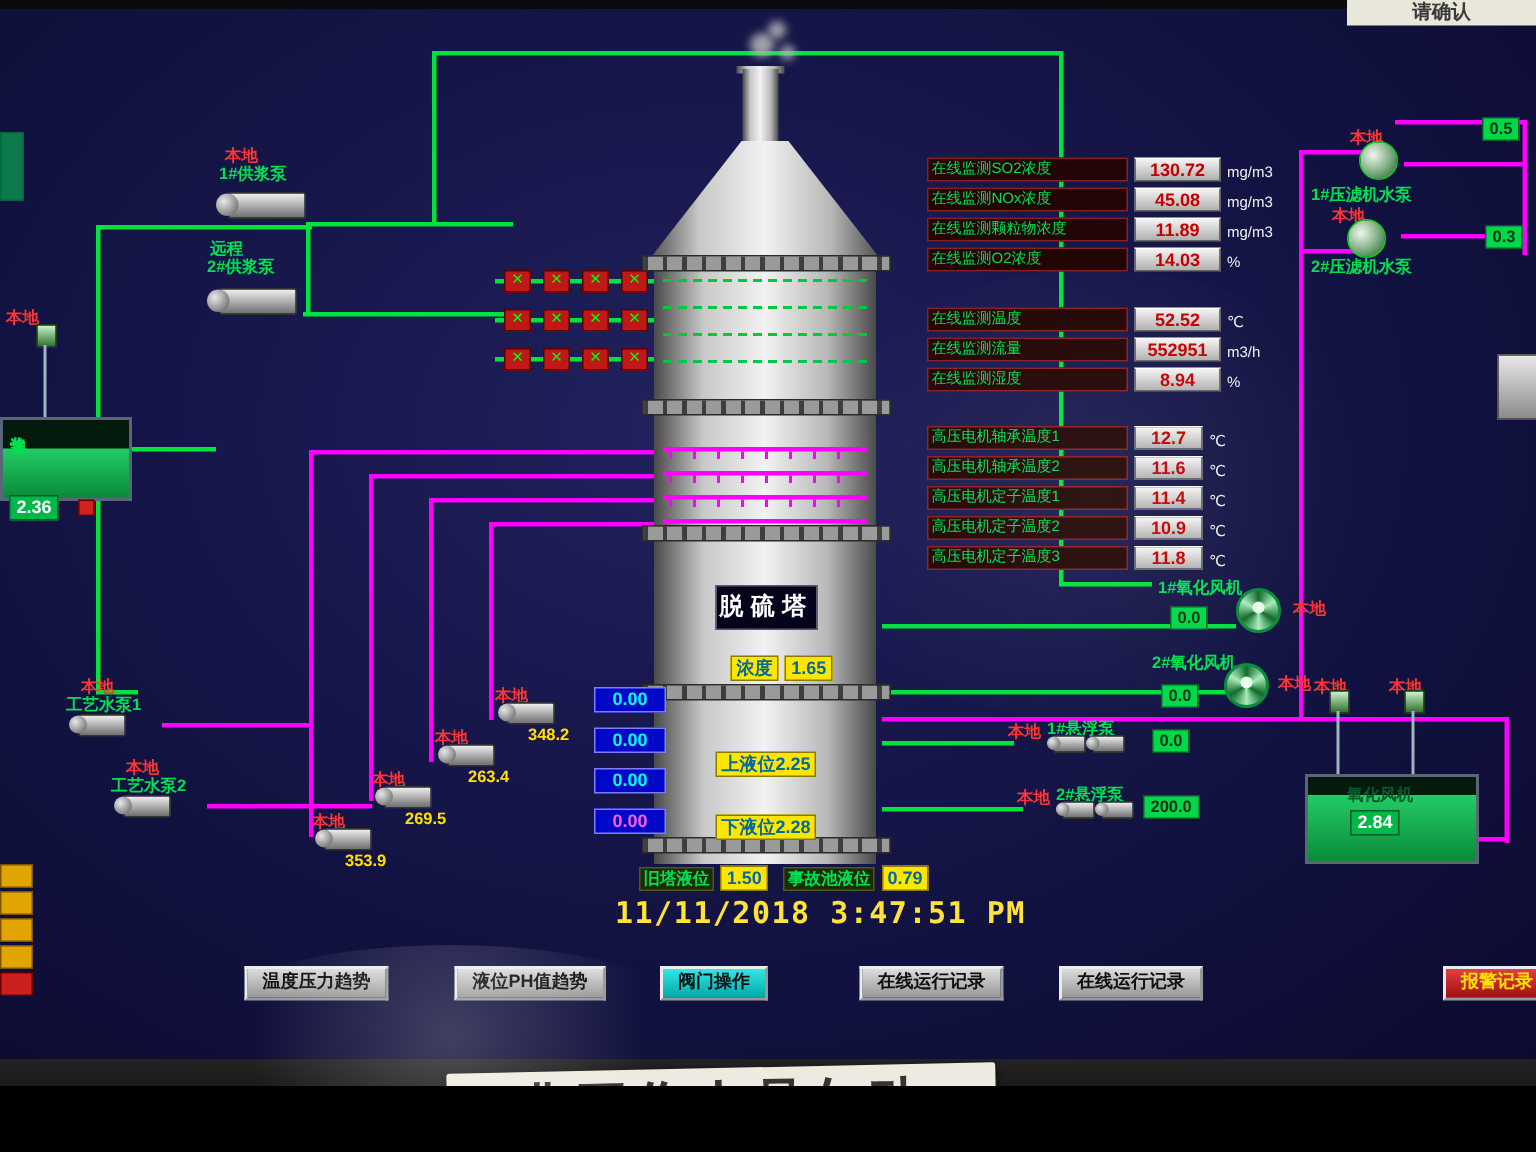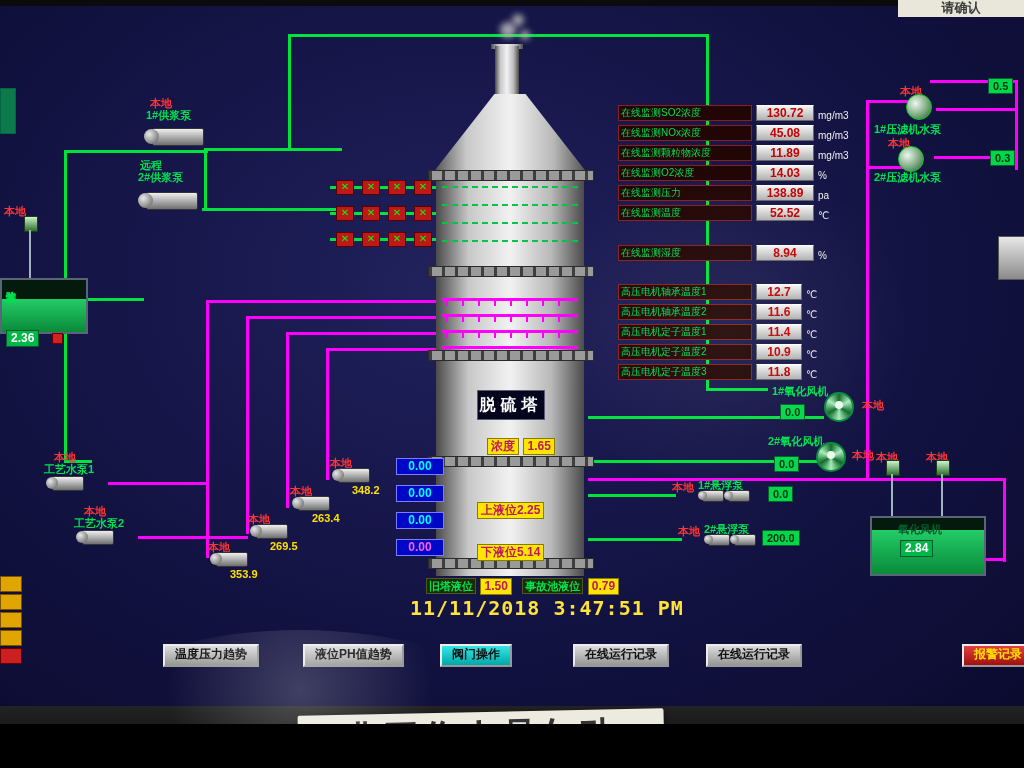--- a/index.html
+++ b/index.html
@@ -8,21 +8,21 @@
   .a{position:absolute;}
   #screen{position:absolute;left:0;top:6px;width:1024px;height:700px;
     background:radial-gradient(ellipse at 45% 40%, #22225e 0%, #151548 45%, #0b0b30 100%);}
   
   .pg{background:#00e23c;}
   .pm{background:#ff00ff;}
   
   .lg{color:#00e050;font-size:11px;font-weight:bold;white-space:nowrap;}
   .lr{color:#ff3434;font-size:11px;font-weight:bold;white-space:nowrap;}
   .yv{color:#ffe000;font-size:11px;font-weight:bold;white-space:nowrap;}
-  .yb{background:#ffe600;color:#be185d;font-weight:bold;font-size:12px;line-height:15px;padding:0 3px;
+  .yb{background:#ffe600;color:#0369a1;font-weight:bold;font-size:12px;line-height:15px;padding:0 3px;
       border:1px solid #8a7a00;white-space:nowrap;display:inline-block;}
   .gv{background:#00d84a;color:#013313;font-weight:bold;font-size:11px;line-height:14px;padding:0 4px;
       border:1px solid #0a5c2a;text-align:center;white-space:nowrap;}
   .tv{background:#00b848;color:#fff;font-weight:bold;font-size:12px;line-height:15px;padding:0 4px;
       border:1px solid #055b2d;white-space:nowrap;}
   .olv{background:#1c2a06;border:1px solid #4a5a20;color:#00e050;font-size:11px;line-height:14px;
        padding:0 2px;font-weight:bold;white-space:nowrap;display:inline-block;}
   .bluebox{width:46px;height:15px;background:#0008c8;border:1px solid #7d7dff;color:#00ffff;
        font-weight:bold;font-size:12px;line-height:15px;text-align:center;}
   .pink{color:#ff5ce8 !important;}
@@ -173,21 +173,21 @@
   <div class="a" id="plate" style="left:477px;top:390px;width:66px;height:28px">脱硫塔</div>
 
   <div class="a" style="left:487px;top:436px">
     <span class="yb">浓度</span>
     <span class="yb">1.65</span>
   </div>
   <div class="a" style="left:477px;top:500px">
     <span class="yb"><span>上液位</span><span>2.25</span></span>
   </div>
   <div class="a" style="left:477px;top:542px">
-    <span class="yb"><span>下液位</span><span>5.14</span></span>
+    <span class="yb"><span>下液位</span><span>2.28</span></span>
   </div>
   <div class="a" style="left:426px;top:576px;white-space:nowrap">
     <span class="olv">旧塔液位</span>
     <span class="yb">1.50</span>
     <span class="olv" style="margin-left:6px">事故池液位</span>
     <span class="yb">0.79</span>
   </div>
 
   <div class="a bluebox" style="left:396px;top:458px">0.00</div>
   <div class="a bluebox" style="left:396px;top:485px">0.00</div>
@@ -251,29 +251,29 @@
   <div class="a mrow" style="left:618px;top:144px">
     <span class="mlabel">在线监测颗粒物浓度</span>
     <span class="mval">11.89</span>
     <span class="munit">mg/m3</span>
   </div>
   <div class="a mrow" style="left:618px;top:164px">
     <span class="mlabel">在线监测O2浓度</span>
     <span class="mval">14.03</span>
     <span class="munit">%</span>
   </div>
-  <div class="a mrow" style="left:618px;top:184px">
-    <span class="mlabel">在线监测压力</span>
-    <span class="mval">138.89</span>
-    <span class="munit">pa</span>
-  </div>
   <div class="a mrow" style="left:618px;top:204px">
     <span class="mlabel">在线监测温度</span>
     <span class="mval">52.52</span>
     <span class="munit">℃</span>
+  </div>
+  <div class="a mrow" style="left:618px;top:224px">
+    <span class="mlabel">在线监测流量</span>
+    <span class="mval">552951</span>
+    <span class="munit">m3/h</span>
   </div>
   <div class="a mrow" style="left:618px;top:244px">
     <span class="mlabel">在线监测湿度</span>
     <span class="mval">8.94</span>
     <span class="munit">%</span>
   </div>
 
   <div class="a mrow" style="left:618px;top:283px">
     <span class="mlabel">高压电机轴承温度1</span>
     <span class="mval small">12.7</span>

